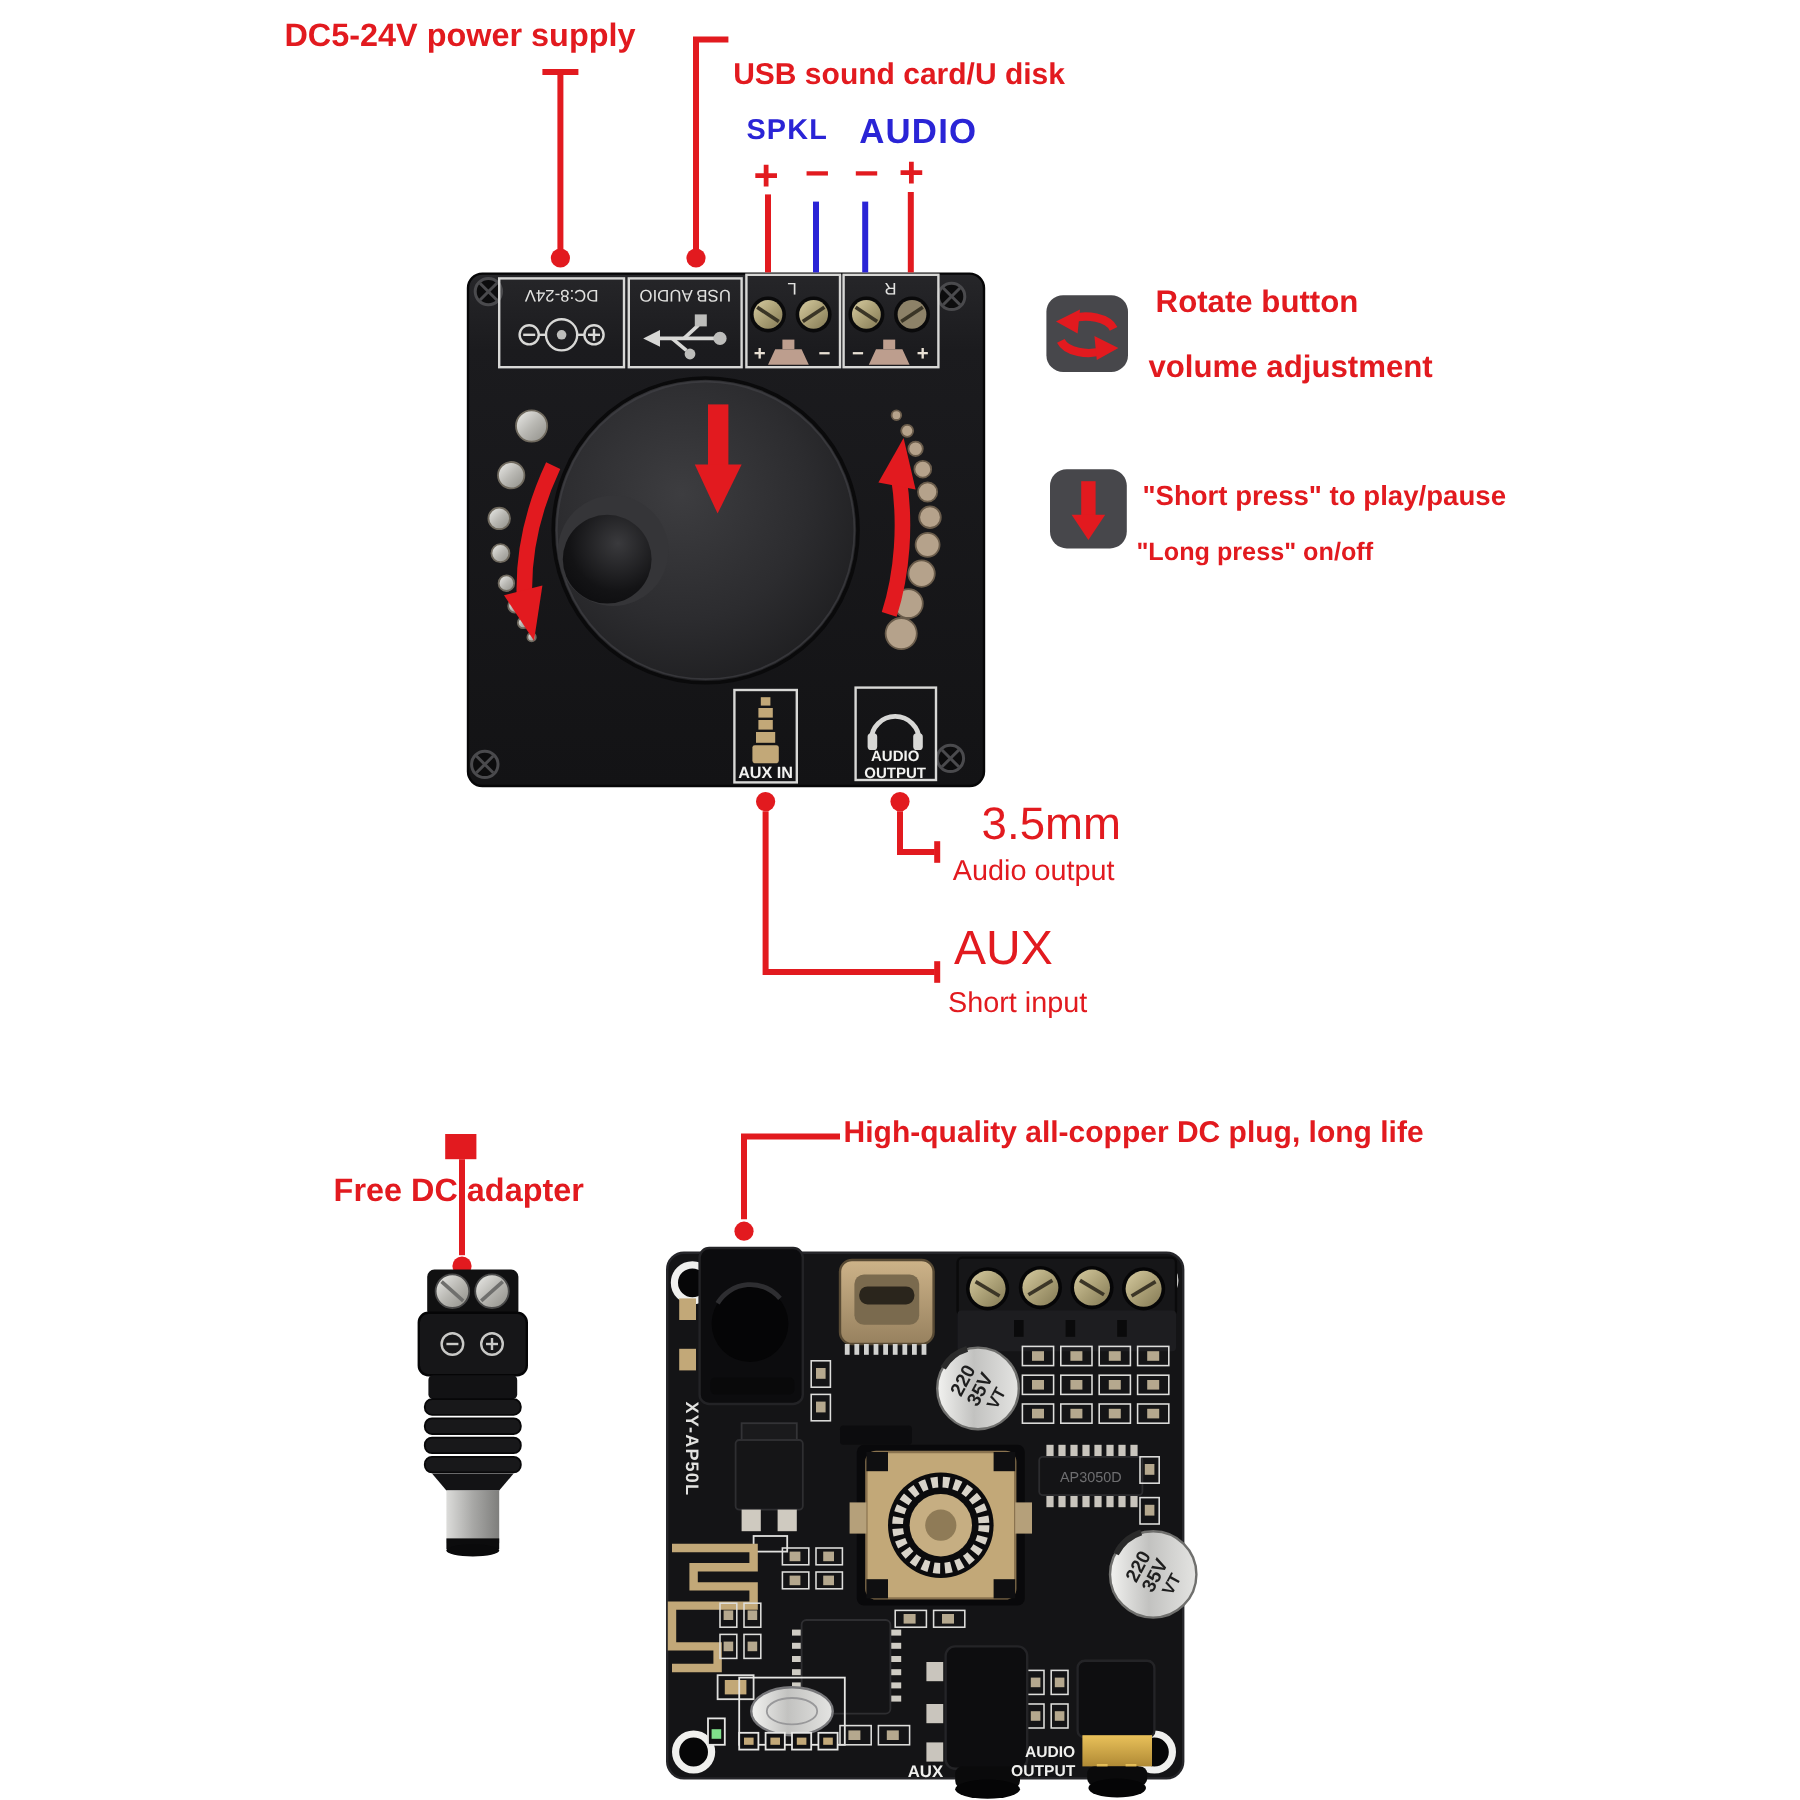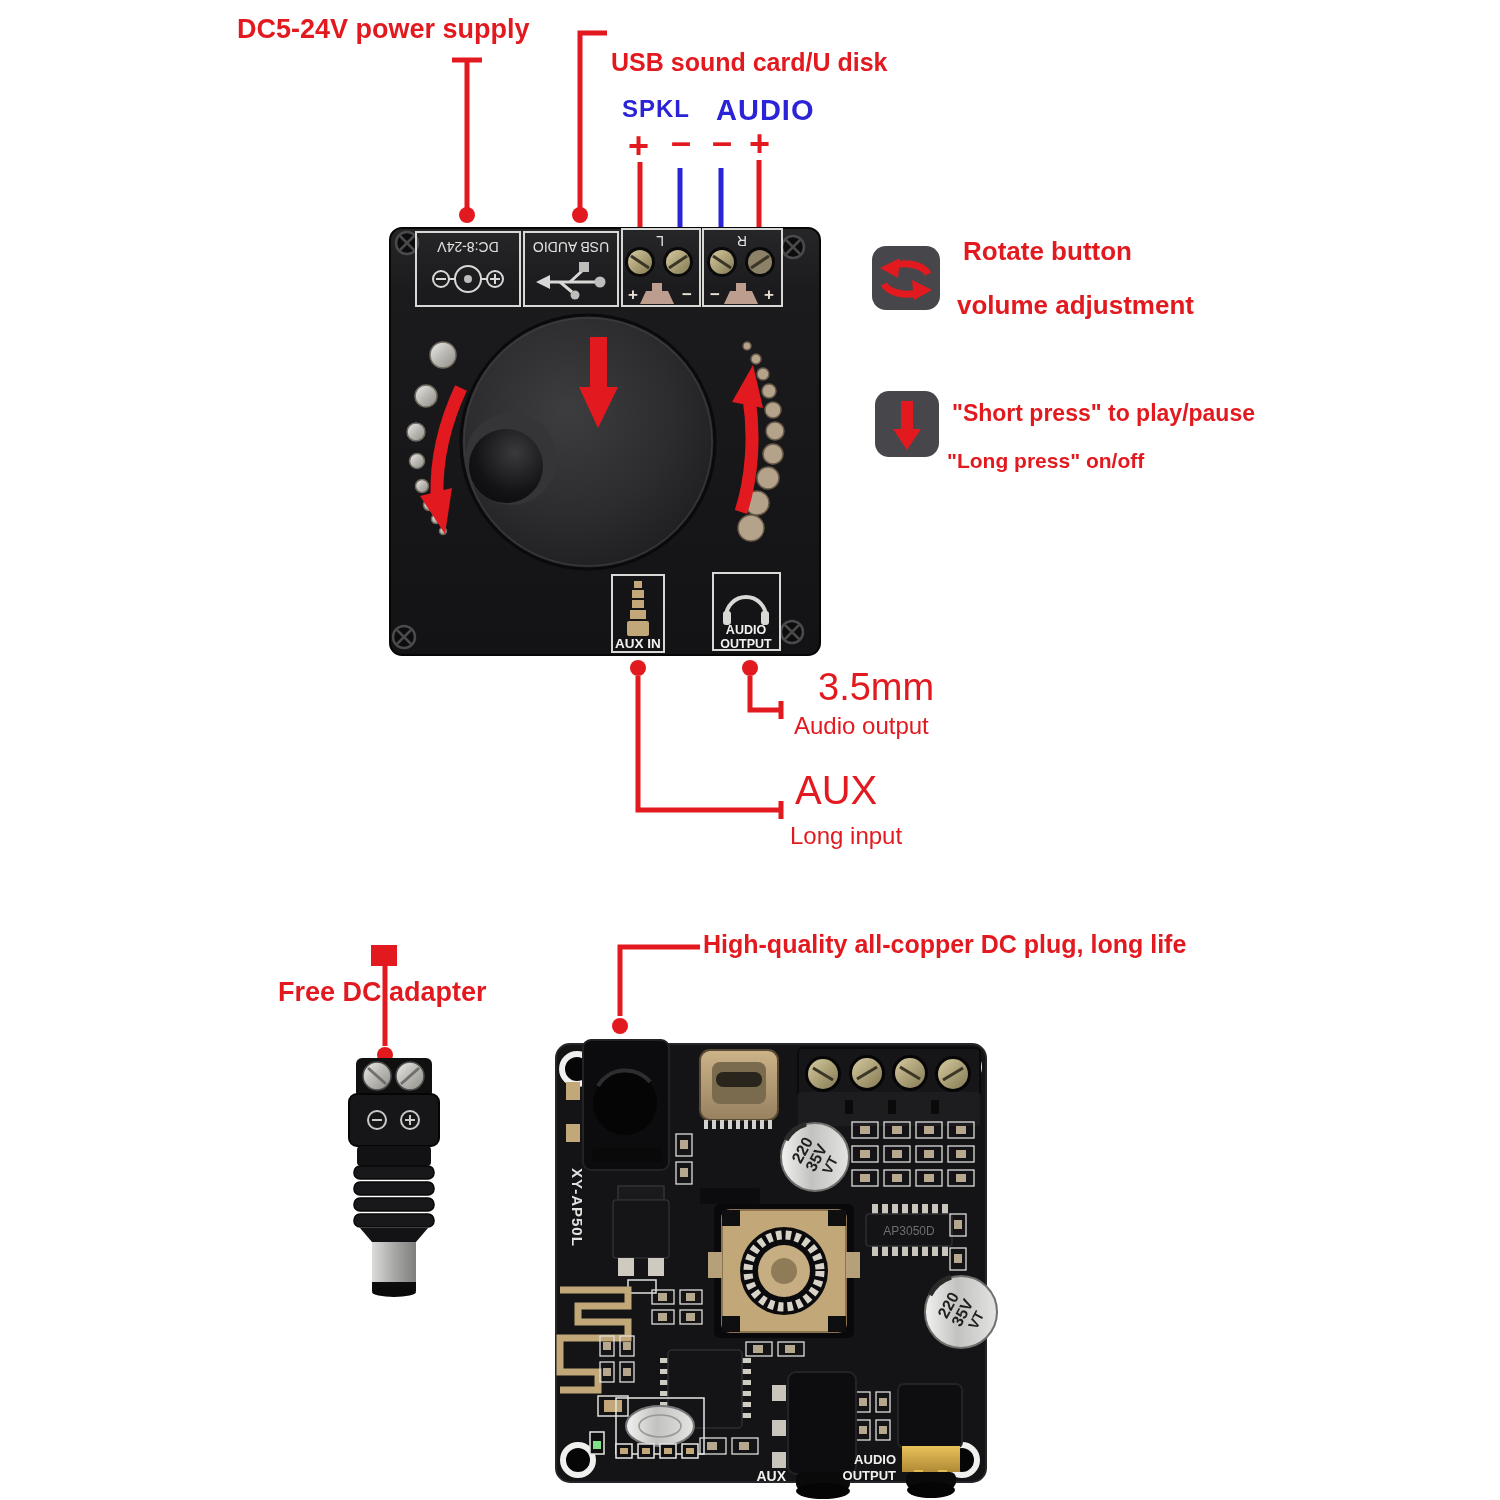--- a/index.html
+++ b/index.html
@@ -588,18 +588,18 @@
 <div class="lbl" style="left:749px;top:126px;font-size:36px;font-weight:700;">+</div>
 
 <div class="lbl" style="left:963px;top:238px;font-size:26px;">Rotate button</div>
 <div class="lbl" style="left:957px;top:292px;font-size:26px;text-align:center;">volume adjustment</div>
 <div class="lbl" style="left:952px;top:402px;font-size:23px;">"Short press" to play/pause</div>
 <div class="lbl" style="left:947px;top:450px;font-size:21px;">"Long press" on/off</div>
 
 <div class="lbl" style="left:818px;top:668px;font-size:38px;font-weight:500;">3.5mm</div>
 <div class="lbl" style="left:794px;top:714px;font-size:24px;font-weight:500;">Audio output</div>
 <div class="lbl" style="left:795px;top:770px;font-size:40px;font-weight:500;">AUX</div>
-<div class="lbl" style="left:790px;top:824px;font-size:24px;font-weight:500;">Long input</div>
+<div class="lbl" style="left:790px;top:824px;font-size:24px;font-weight:500;">Short input</div>
 
 <div class="lbl" style="left:278px;top:979px;font-size:27px;">Free DC adapter</div>
 <div class="lbl" style="left:703px;top:932px;font-size:25px;text-align:center;">High-quality all-copper DC plug, long life</div>
 
 </div>
 
 </body></html>

